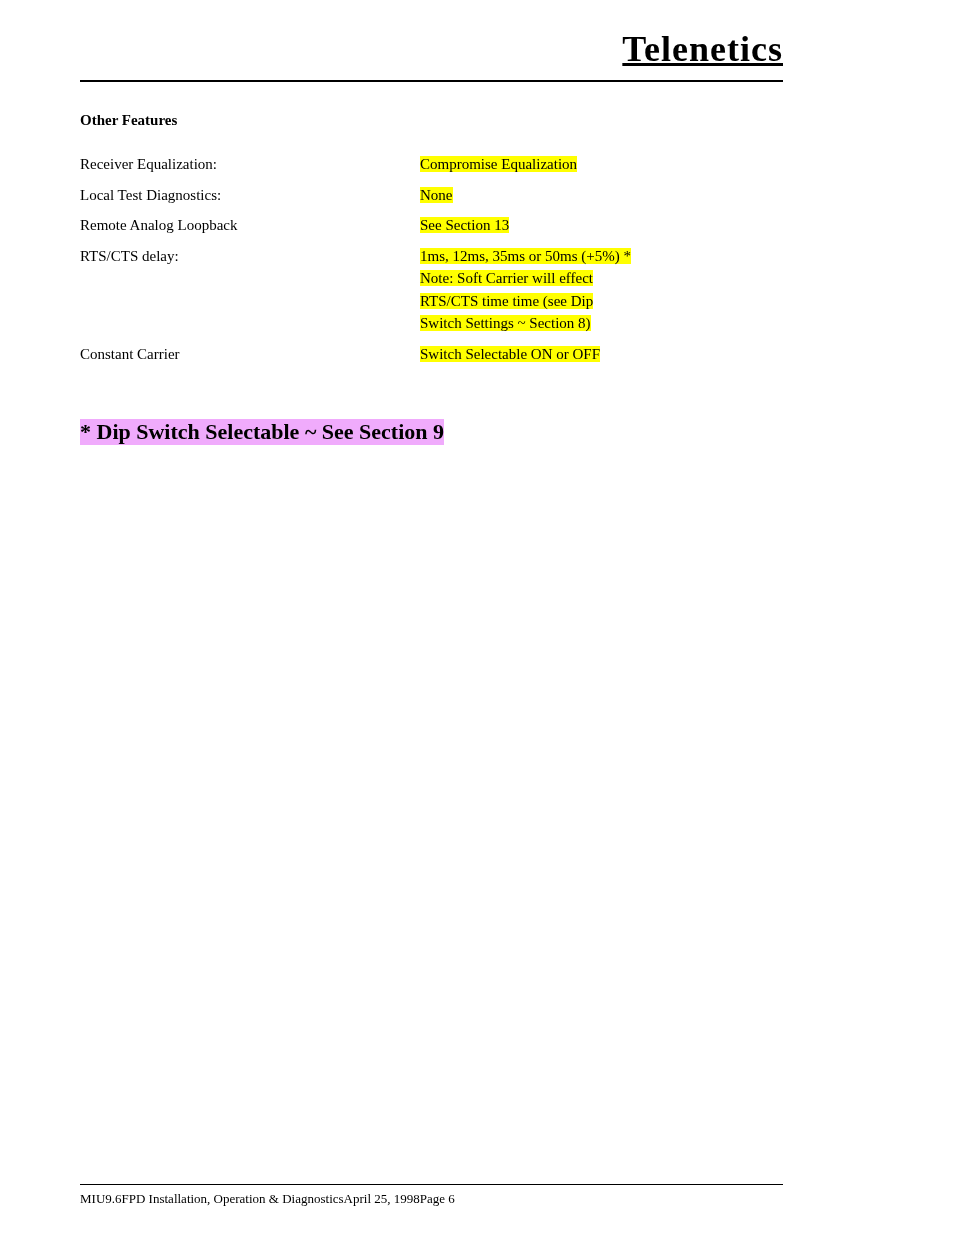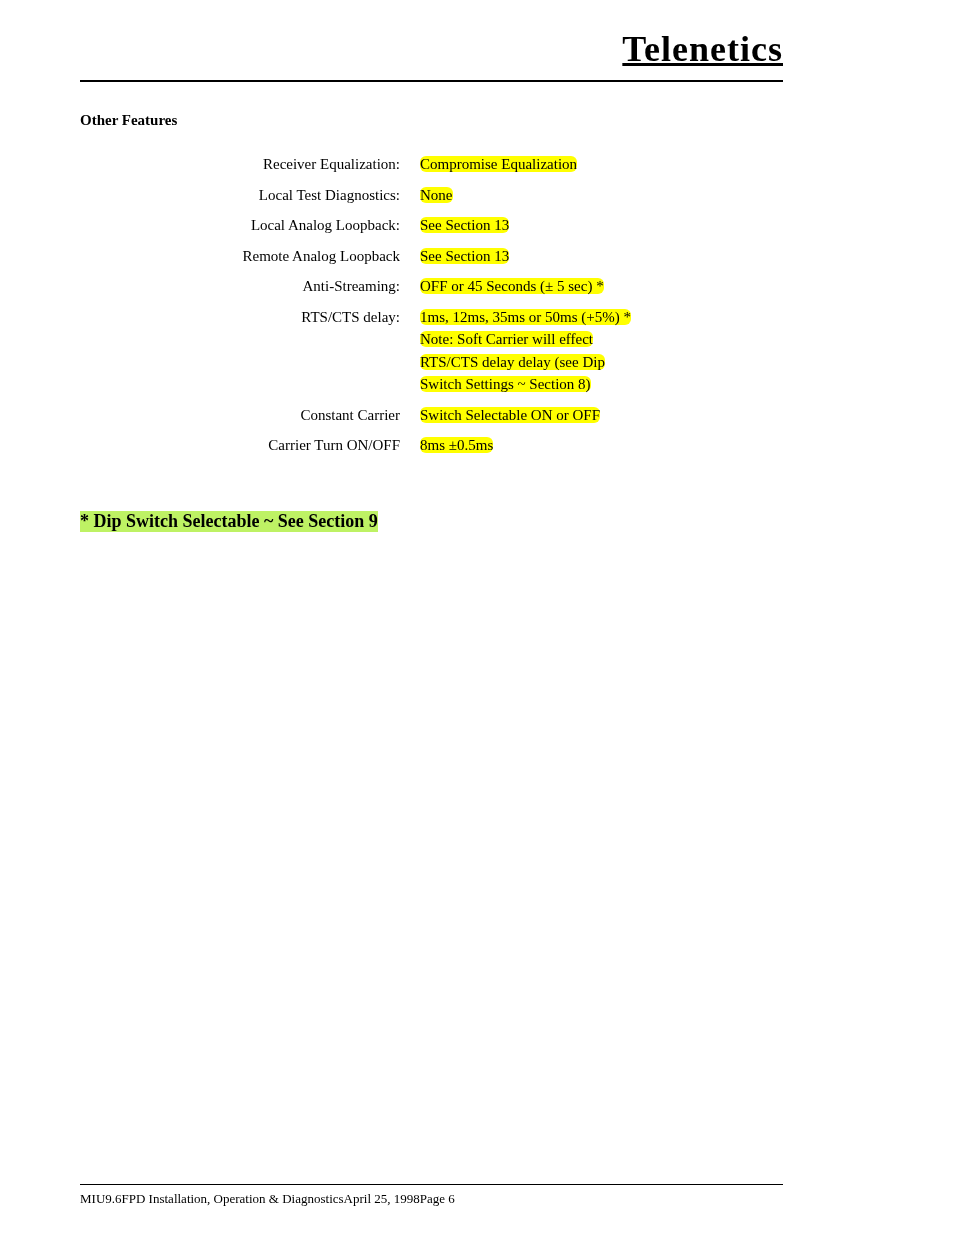--- a/index.html
+++ b/index.html
@@ -57,38 +57,36 @@
 
     .features-table td {
       vertical-align: top;
       padding: 4px 0;
       font-size: 15px;
       line-height: 1.5;
     }
 
     .features-table td:first-child {
       width: 340px;
-      padding-right: 20px;
-      text-align: right;
+      padding-right: 4px;
     }
 
     .features-table td:last-child {
       width: auto;
     }
 
     .highlight {
       background-color: #ffff00;
-      border-radius: 6px;
     }
 
     
     .dip-note {
-      font-size: 18px;
+      font-size: 22px;
       font-weight: bold;
-      background-color: #bef264;
+      background-color: #f0abfc;
       display: inline-block;
       margin-top: 20px;
       margin-bottom: 30px;
     }
 
     
     .footer {
       position: absolute;
       bottom: 28px;
       left: 80px;
@@ -118,42 +116,30 @@
     <tbody id="features-body">
     <tr>
           <td>Receiver Equalization:</td>
           <td><span class="highlight">Compromise Equalization</span></td>
         </tr>
         <tr>
           <td>Local Test Diagnostics:</td>
           <td><span class="highlight">None</span></td>
         </tr>
         <tr>
-          <td>Local Analog Loopback:</td>
-          <td><span class="highlight">See Section 13</span></td>
-        </tr>
-        <tr>
           <td>Remote Analog Loopback</td>
           <td><span class="highlight">See Section 13</span></td>
         </tr>
         <tr>
-          <td>Anti-Streaming:</td>
-          <td><span class="highlight">OFF or 45 Seconds (± 5 sec) *</span></td>
-        </tr>
-        <tr>
           <td>RTS/CTS delay:</td>
-          <td><span class="highlight">1ms, 12ms, 35ms or 50ms (+5%) *</span><br><span class="highlight">Note: Soft Carrier will effect</span><br><span class="highlight">RTS/CTS delay delay (see Dip</span><br><span class="highlight">Switch Settings ~ Section 8)</span><br></td>
+          <td><span class="highlight">1ms, 12ms, 35ms or 50ms (+5%) *</span><br><span class="highlight">Note: Soft Carrier will effect</span><br><span class="highlight">RTS/CTS time time (see Dip</span><br><span class="highlight">Switch Settings ~ Section 8)</span><br></td>
         </tr>
         <tr>
           <td>Constant Carrier</td>
           <td><span class="highlight">Switch Selectable  ON or OFF</span></td>
-        </tr>
-        <tr>
-          <td>Carrier Turn ON/OFF</td>
-          <td><span class="highlight">8ms ±0.5ms</span></td>
         </tr>
       </tbody>
   </table>
 
   
   <div class="dip-note">* Dip Switch Selectable ~ See Section 9</div>
 
   
   <div class="footer">
     <span>MIU9.6FPD Installation, Operation &amp; Diagnostics</span>

